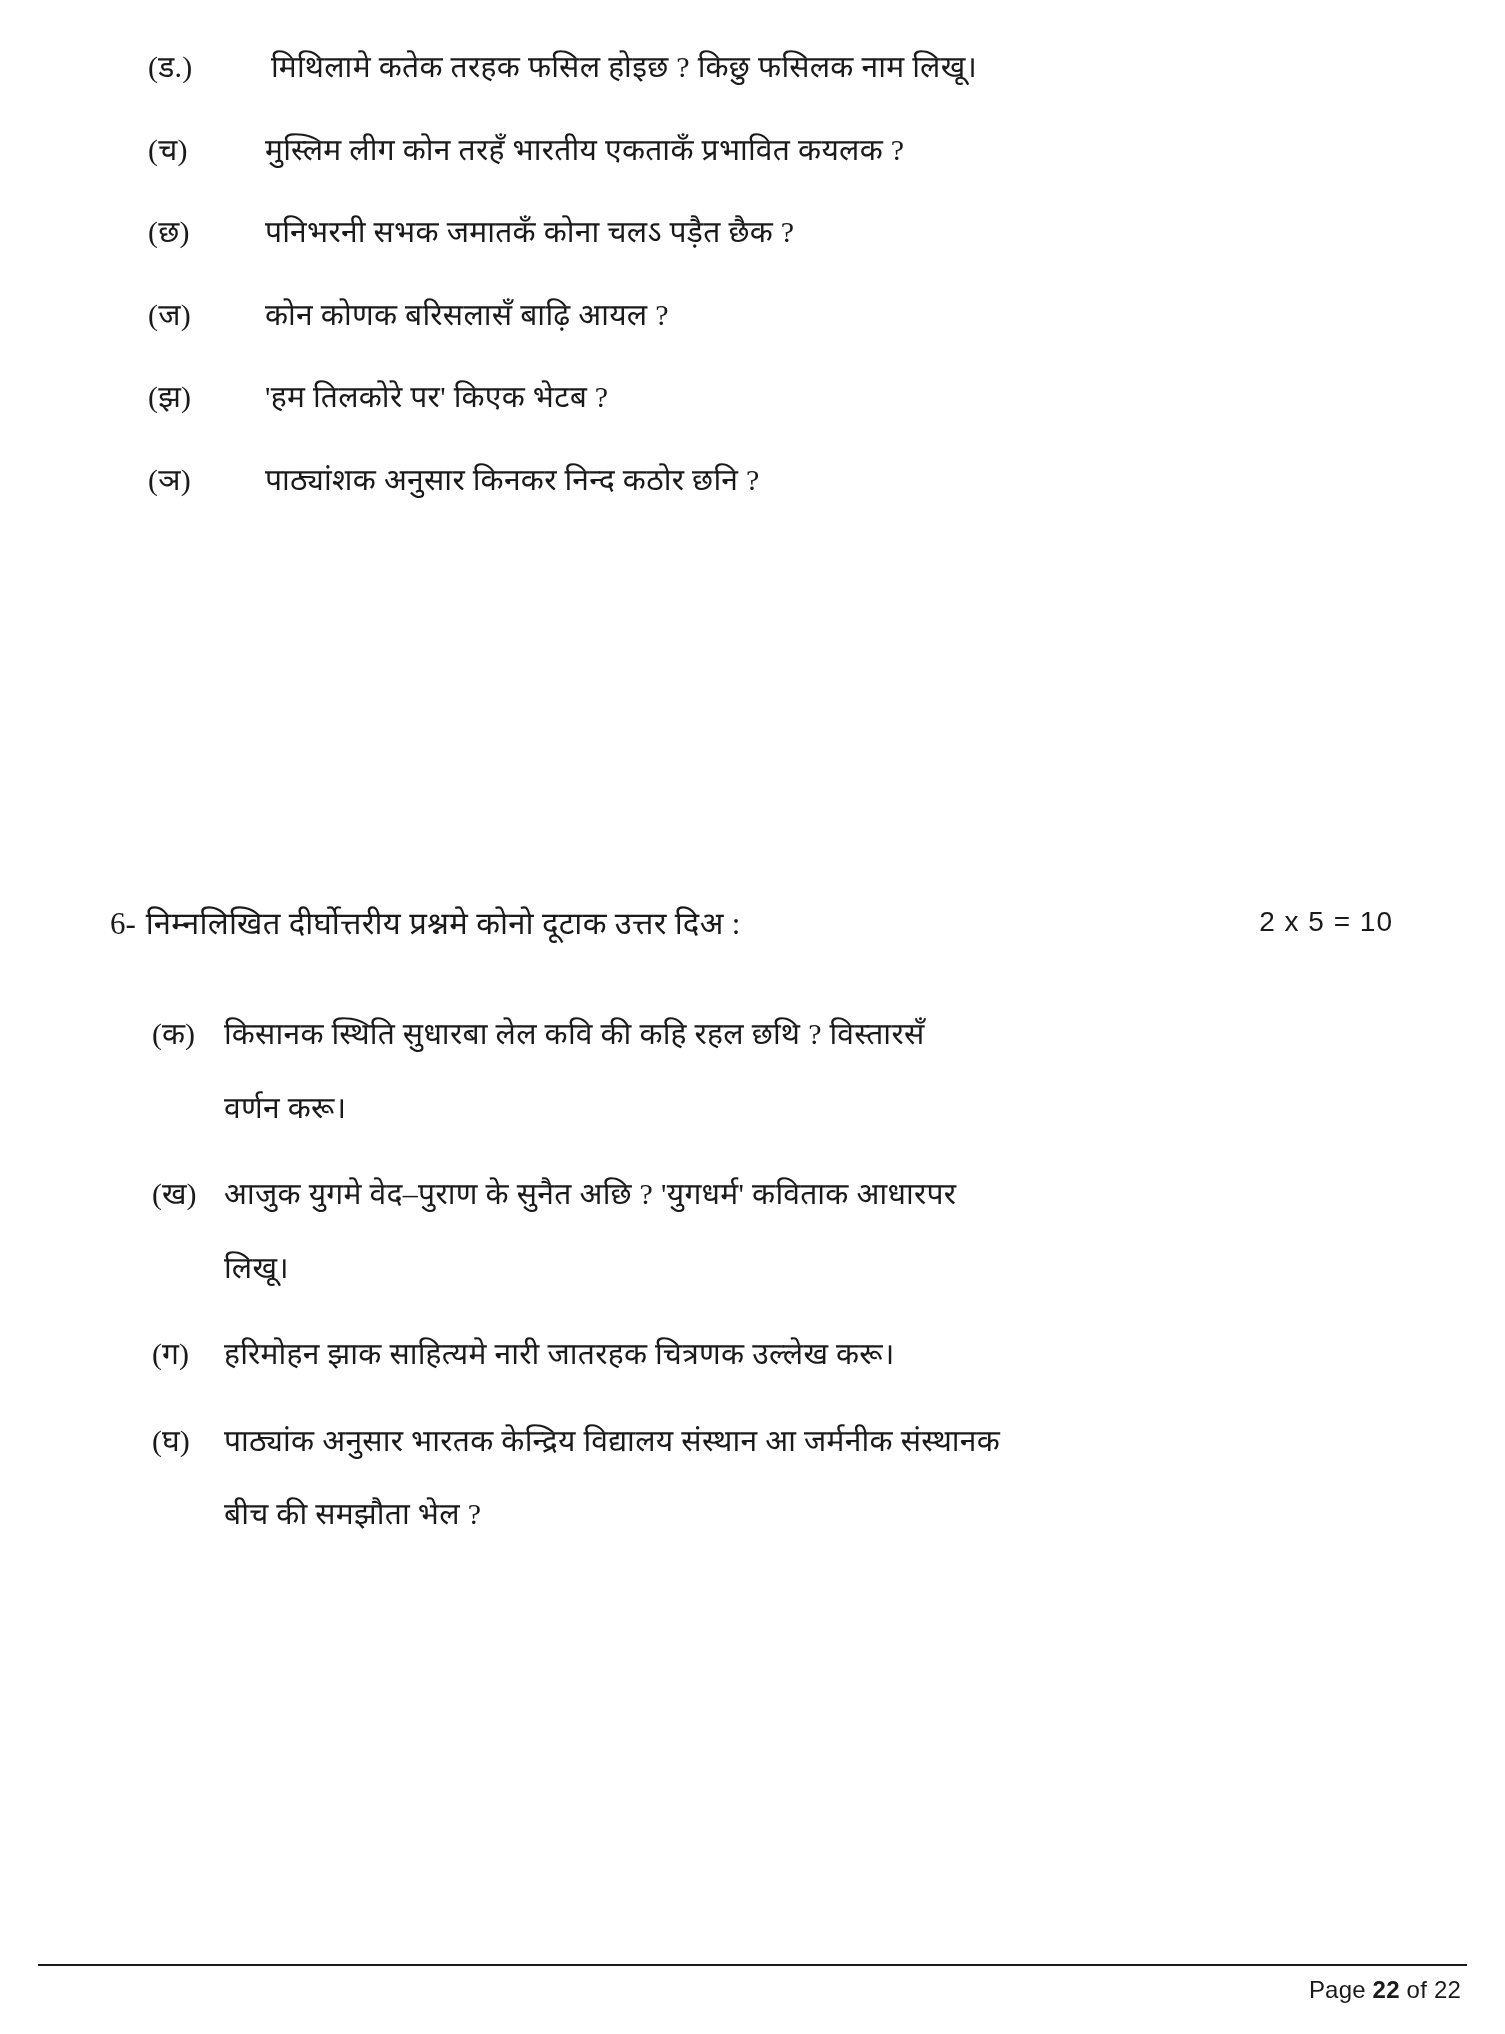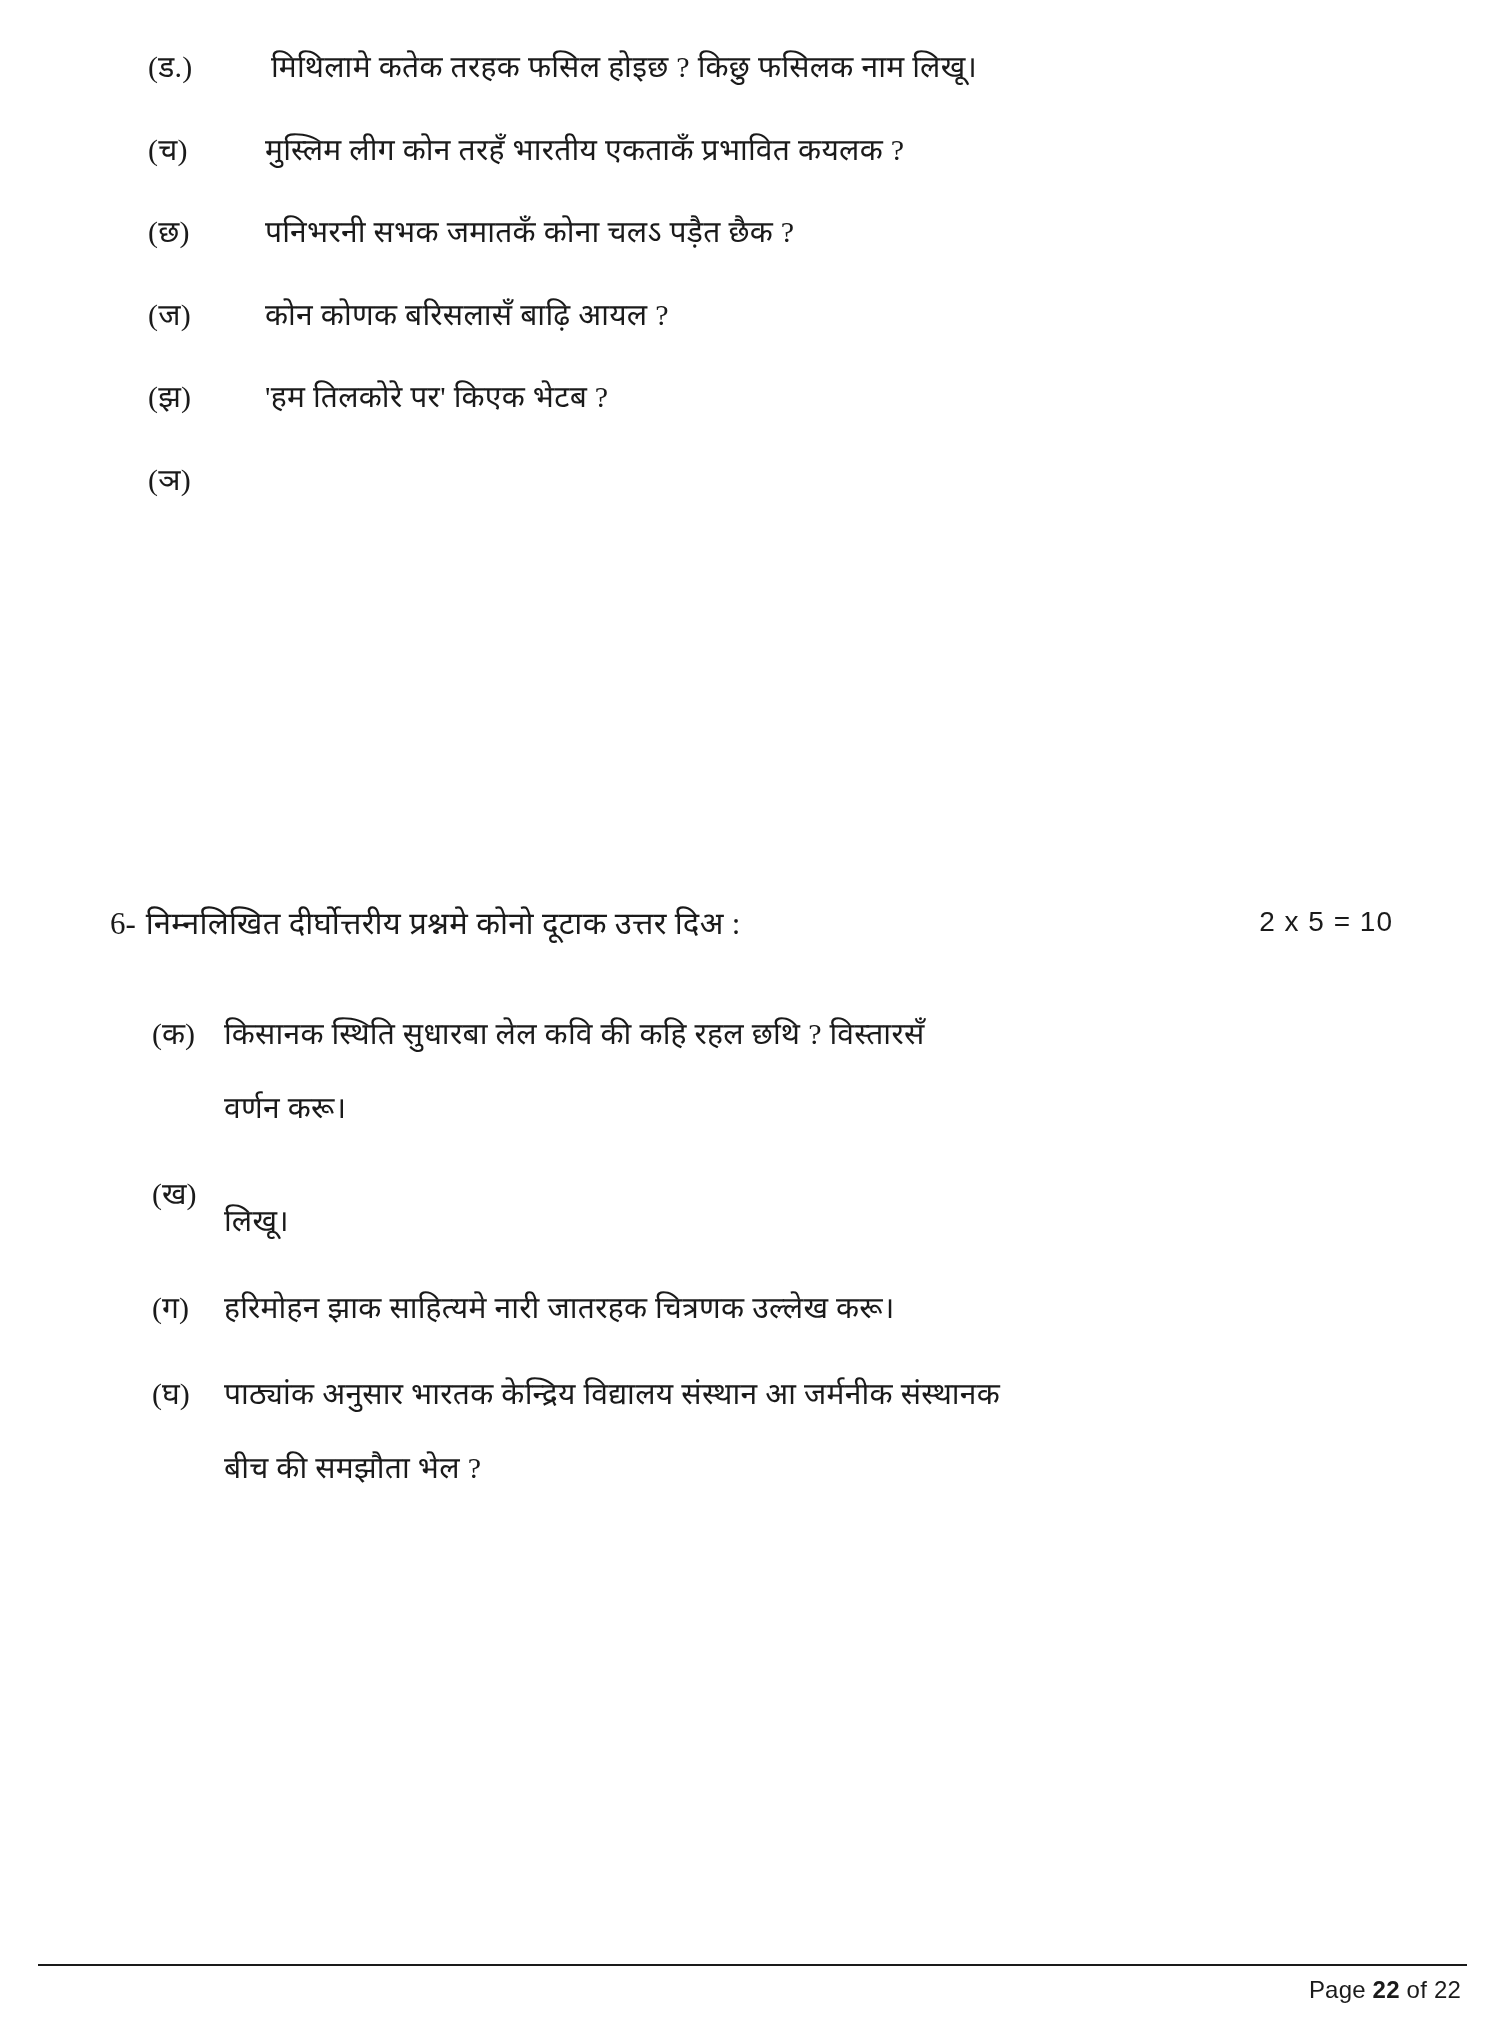--- a/index.html
+++ b/index.html
@@ -167,20 +167,21 @@
       <span class="qtext">कोन कोणक बरिसलासँ बाढ़ि आयल ?</span>
     </div>
 
     <div class="q-row">
       <span class="marker">(झ)</span>
       <span class="qtext">'हम तिलकोरे पर' किएक भेटब ?</span>
     </div>
 
     <div class="q-row">
       <span class="marker">(ञ)</span>
+      <span class="qtext">पाठ्यांशक अनुसार किनकर निन्द कठोर छनि ?</span>
     </div>
 
   </div>
 
   <div class="section-b">
 
     <div class="q6-head">
       <span class="q6-num">6-</span>
       <span class="q6-text">निम्नलिखित दीर्घोत्तरीय प्रश्नमे कोनो दूटाक उत्तर दिअ :</span>
       <span class="q6-marks">2 x 5 = 10</span>
@@ -192,20 +193,21 @@
         <span class="marker">(क)</span>
         <span class="qtext">
           <span>किसानक स्थिति सुधारबा लेल कवि की कहि  रहल छथि ? विस्तारसँ</span>
           <span class="ln2">वर्णन करू।</span>
         </span>
       </div>
 
       <div class="q6-item tight">
         <span class="marker">(ख)</span>
         <span class="qtext">
+          <span>आजुक युगमे वेद–पुराण के सुनैत अछि ? 'युगधर्म' कविताक आधारपर</span>
           <span class="ln2">लिखू।</span>
         </span>
       </div>
 
       <div class="q6-item">
         <span class="marker">(ग)</span>
         <span class="qtext">
           <span>हरिमोहन झाक साहित्यमे नारी जातरहक चित्रणक उल्लेख करू।</span>
         </span>
       </div>

